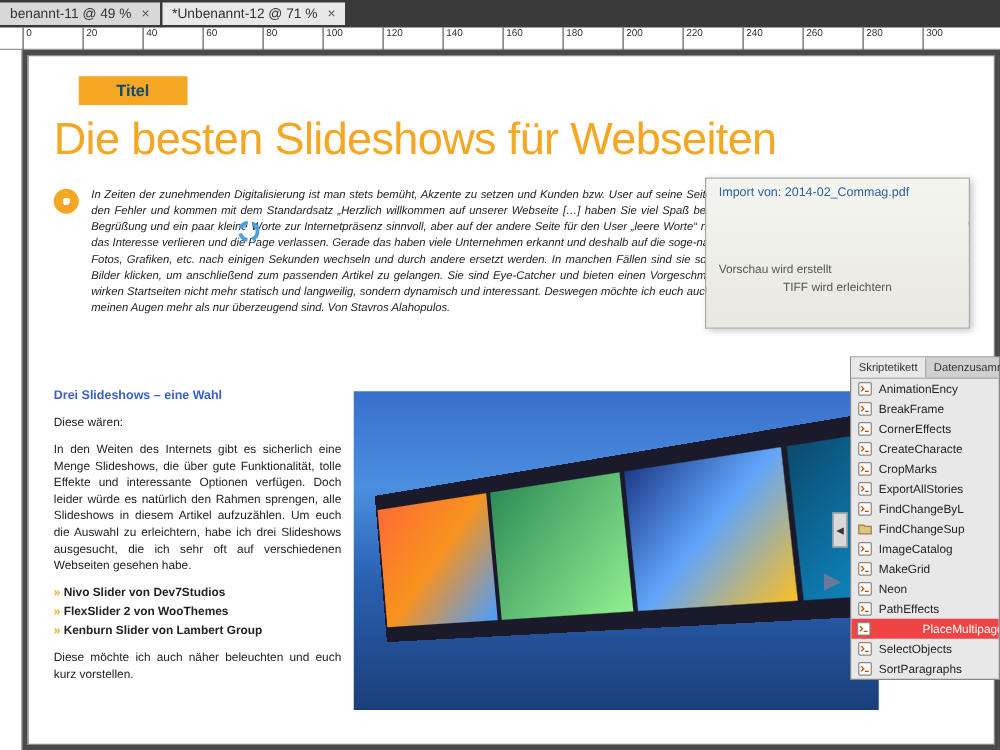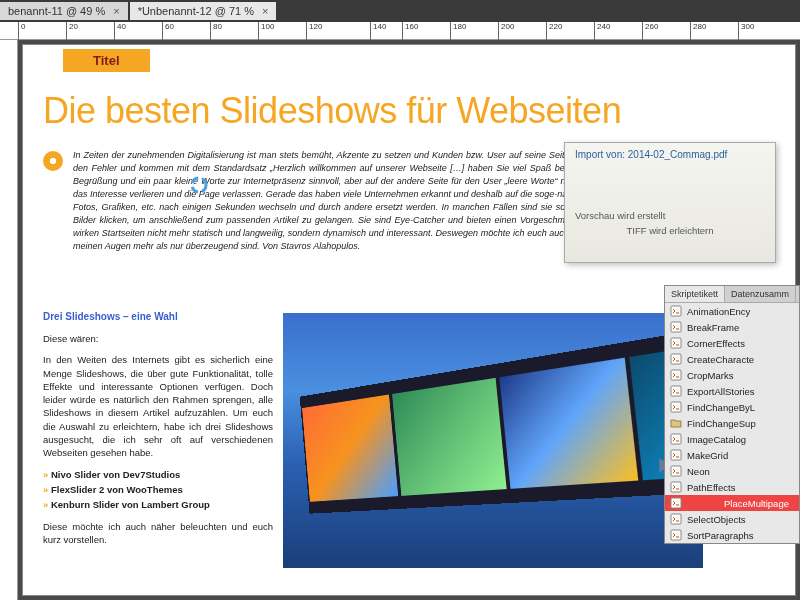--- a/index.html
+++ b/index.html
@@ -12,21 +12,21 @@
   
   .ruler-h { background: #fff; height: 18px; border-bottom: 1px solid #999; position: relative; font-size: 8px; color: #333; }
   .ruler-h .tick { position: absolute; top: 0; height: 18px; border-left: 1px solid #666; padding-left: 2px; line-height: 10px; }
   
   .workspace { display: flex; height: calc(600px - 40px); background: #4a4a4a; }
   .ruler-v { width: 18px; background: #fff; border-right: 1px solid #999; }
   
   .canvas { flex: 1; background: #4a4a4a; padding: 4px; overflow: hidden; position: relative; }
   .page { background: #fff; width: 100%; height: 100%; position: relative; border: 1px solid #888; }
   
-  .title-bar { position: absolute; top: 4px; left: 40px; background: #f5a623; color: #7f1d1d; padding: 4px 30px; font-size: 13px; font-weight: bold; }
+  .title-bar { position: absolute; top: 16px; left: 40px; background: #f5a623; color: #0c4a6e; padding: 4px 30px; font-size: 13px; font-weight: bold; }
   
   .headline { position: absolute; top: 45px; left: 20px; right: 20px; color: #f5a623; font-size: 36px; font-weight: 300; letter-spacing: -0.5px; }
   
   .intro-icon { position: absolute; top: 106px; left: 20px; width: 20px; height: 20px; border: 3px solid #f5a623; border-radius: 50%; background: radial-gradient(circle, #fff 30%, #f5a623 30%); }
   
   .intro-text { position: absolute; top: 104px; left: 50px; right: 20px; font-size: 9px; line-height: 1.45; color: #222; font-style: italic; text-align: justify; }
   
   .subtitle { color: #3a5fcd; font-size: 10px; font-weight: bold; }
   
   .body-col { position: absolute; top: 265px; left: 20px; width: 230px; font-size: 9.5px; line-height: 1.4; color: #222; text-align: justify; }
@@ -41,21 +41,21 @@
   .film-frame:nth-child(2) { background: linear-gradient(135deg, #2e8b57, #90ee90); }
   .film-frame:nth-child(3) { background: linear-gradient(135deg, #1e3a8a, #60a5fa, #fbbf24); }
   .film-frame:nth-child(4) { background: linear-gradient(135deg, #0c4a6e, #0ea5e9); }
   .play-arrow { position: absolute; right: 30px; top: 140px; color: #6a7a9a; font-size: 18px; }
   
   .import-dialog { position: absolute; top: 142px; left: 564px; width: 212px; background: linear-gradient(180deg, #f5f5f0 0%, #e8e8e0 100%); border: 1px solid #aaa; box-shadow: 2px 2px 6px rgba(0,0,0,0.25); padding: 6px 10px; font-size: 10px; color: #444; }
   .import-dialog .dlg-title { color: #2a5fa0; font-weight: normal; margin-bottom: 6px; font-size: 10px; }
   .import-dialog .dlg-line { margin: 4px 0; color: #555; font-size: 9.5px; }
   .import-dialog .dlg-progress { height: 40px; }
   
-  .side-panel { position: absolute; right: 0; top: 285px; width: 136px; background: #e8e8e8; border: 1px solid #888; font-size: 10px; }
+  .side-panel { position: absolute; right: 0; top: 285px; width: 120px; background: #e8e8e8; border: 1px solid #888; font-size: 10px; }
   .panel-tabs { display: flex; background: #d0d0d0; border-bottom: 1px solid #aaa; }
   .panel-tab { padding: 3px 6px; font-size: 9px; color: #333; cursor: pointer; border-right: 1px solid #aaa; }
   .panel-tab.active { background: #e8e8e8; }
   .panel-list { max-height: 280px; overflow: hidden; }
   .panel-item { display: flex; align-items: center; padding: 2px 4px; font-size: 9.5px; color: #222; cursor: pointer; }
   .panel-item.selected { background: #ef4444; color: #fff; gap: 37px; }
   .panel-item .p-icon { width: 14px; height: 12px; margin-right: 4px; display: inline-flex; align-items: center; justify-content: center; }
   .p-icon svg { width: 12px; height: 12px; }
   
   .expand-arrow { position: absolute; right: 122px; top: 410px; color: #333; font-size: 12px; background: #d8d8d8; padding: 6px 2px; cursor: pointer; border: 1px solid #999; }
@@ -78,21 +78,21 @@
 </div>
 
 <div class="ruler-h" id="ruler-h">
     <div class="tick" style="left: 18px;">0</div>
     <div class="tick" style="left: 66px;">20</div>
     <div class="tick" style="left: 114px;">40</div>
     <div class="tick" style="left: 162px;">60</div>
     <div class="tick" style="left: 210px;">80</div>
     <div class="tick" style="left: 258px;">100</div>
     <div class="tick" style="left: 306px;">120</div>
-    <div class="tick" style="left: 370px;">140</div>
+    <div class="tick" style="left: 354px;">140</div>
     <div class="tick" style="left: 402px;">160</div>
     <div class="tick" style="left: 450px;">180</div>
     <div class="tick" style="left: 498px;">200</div>
     <div class="tick" style="left: 546px;">220</div>
     <div class="tick" style="left: 594px;">240</div>
     <div class="tick" style="left: 642px;">260</div>
     <div class="tick" style="left: 690px;">280</div>
     <div class="tick" style="left: 738px;">300</div>
   </div>
 

